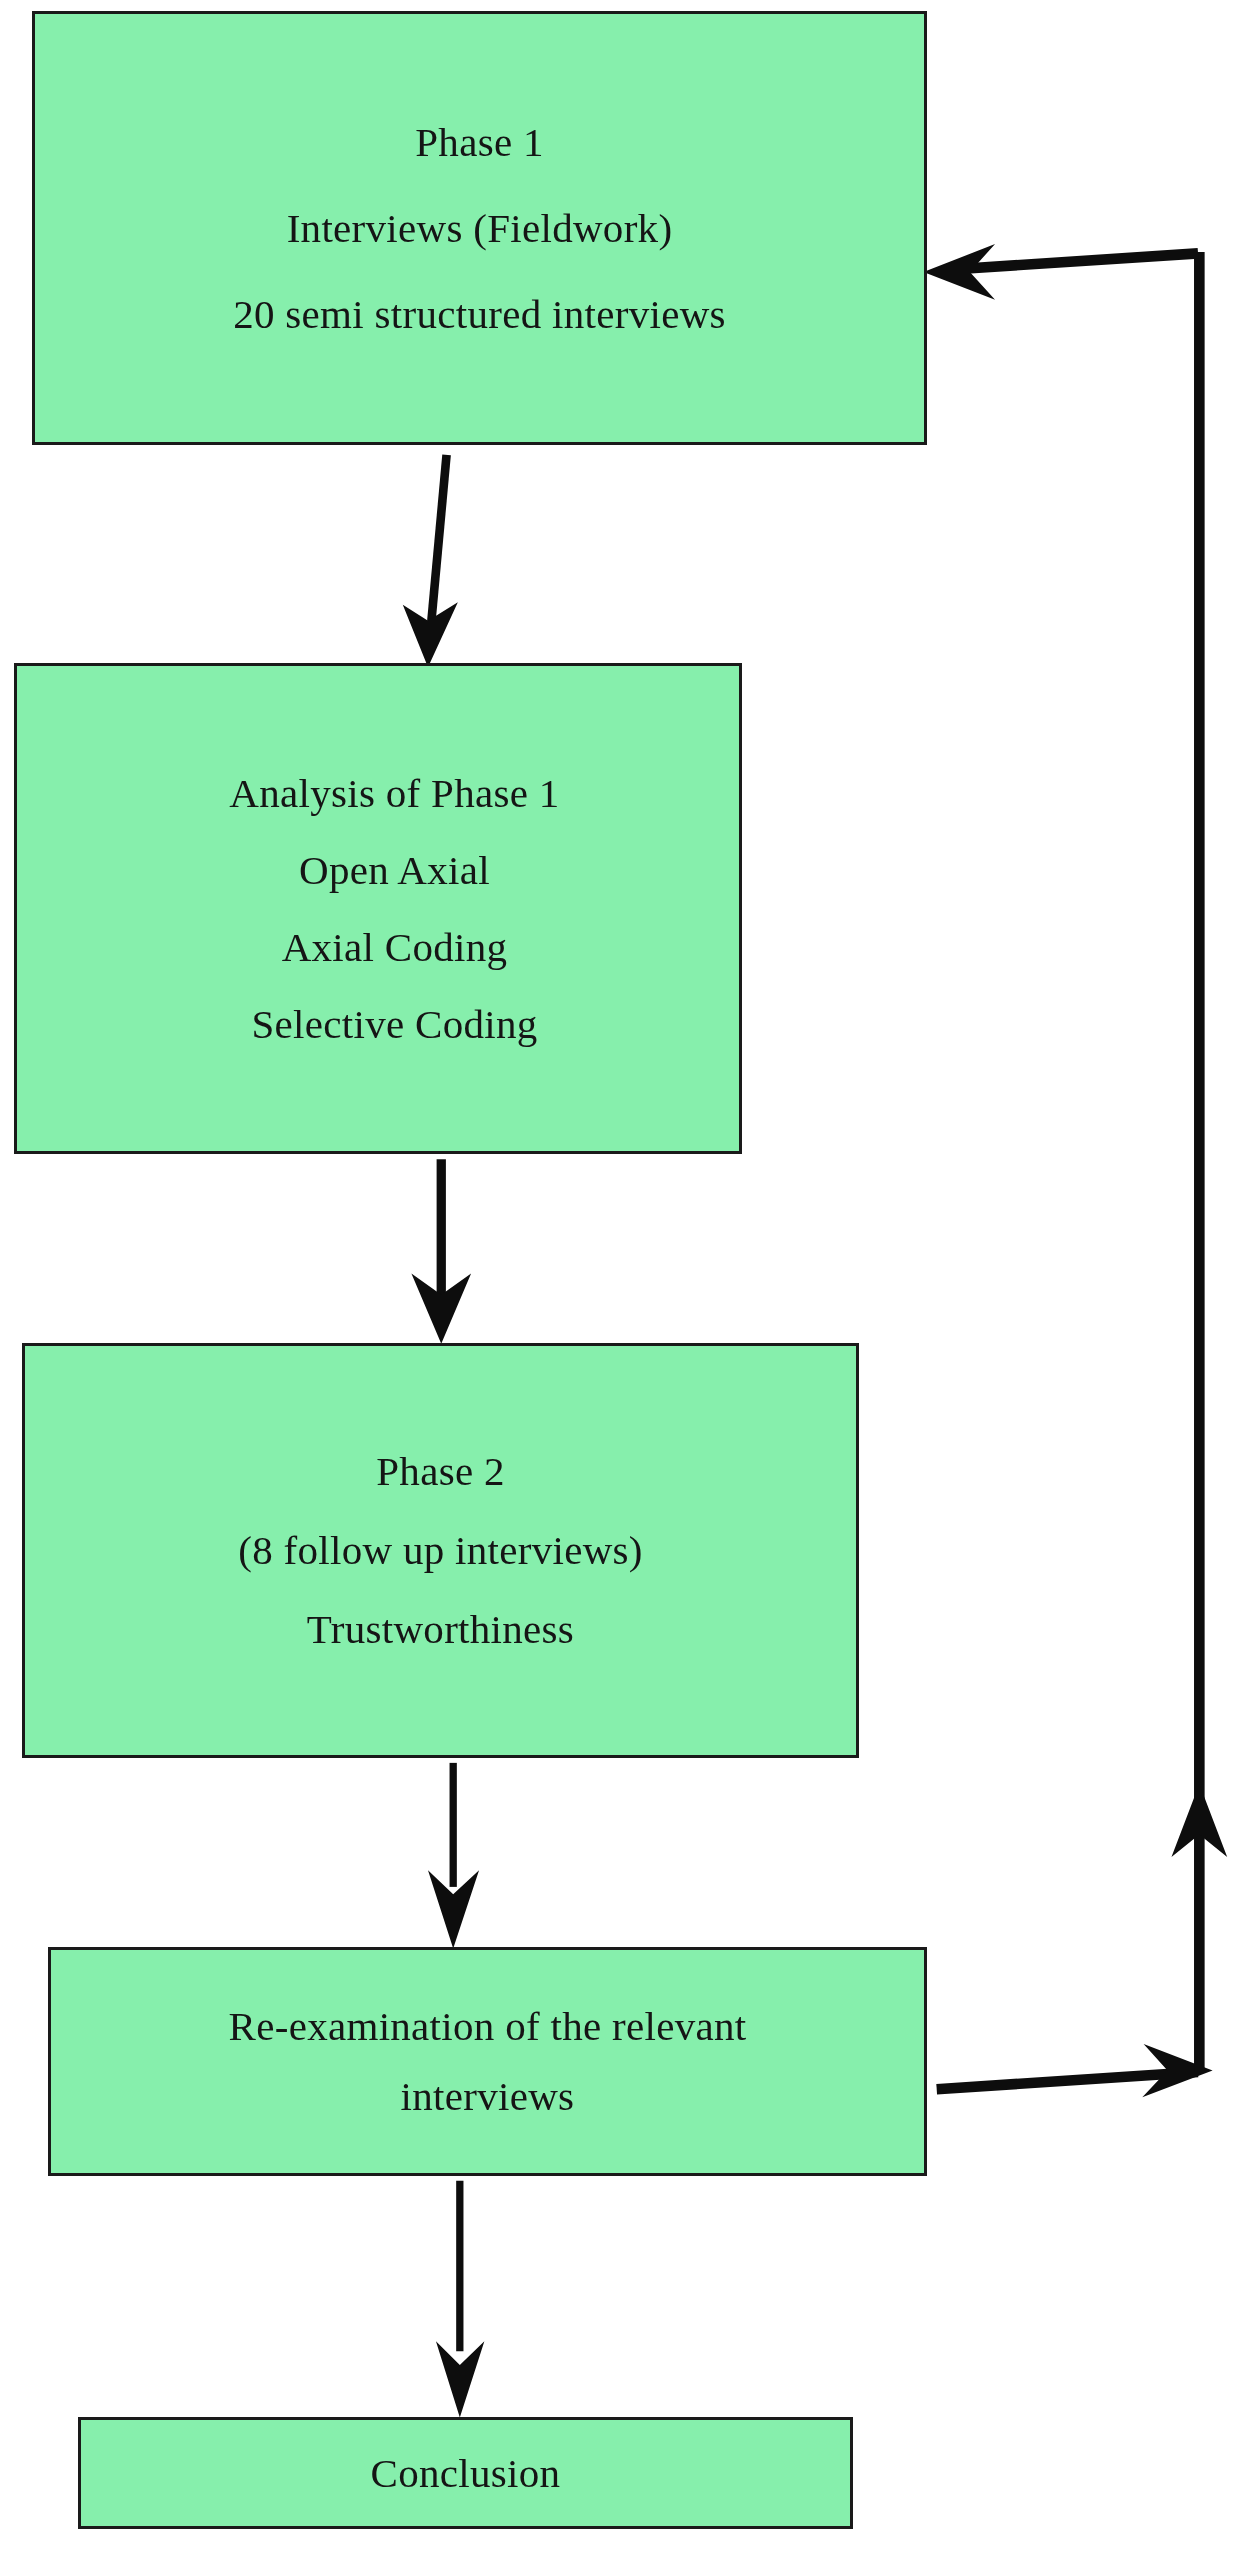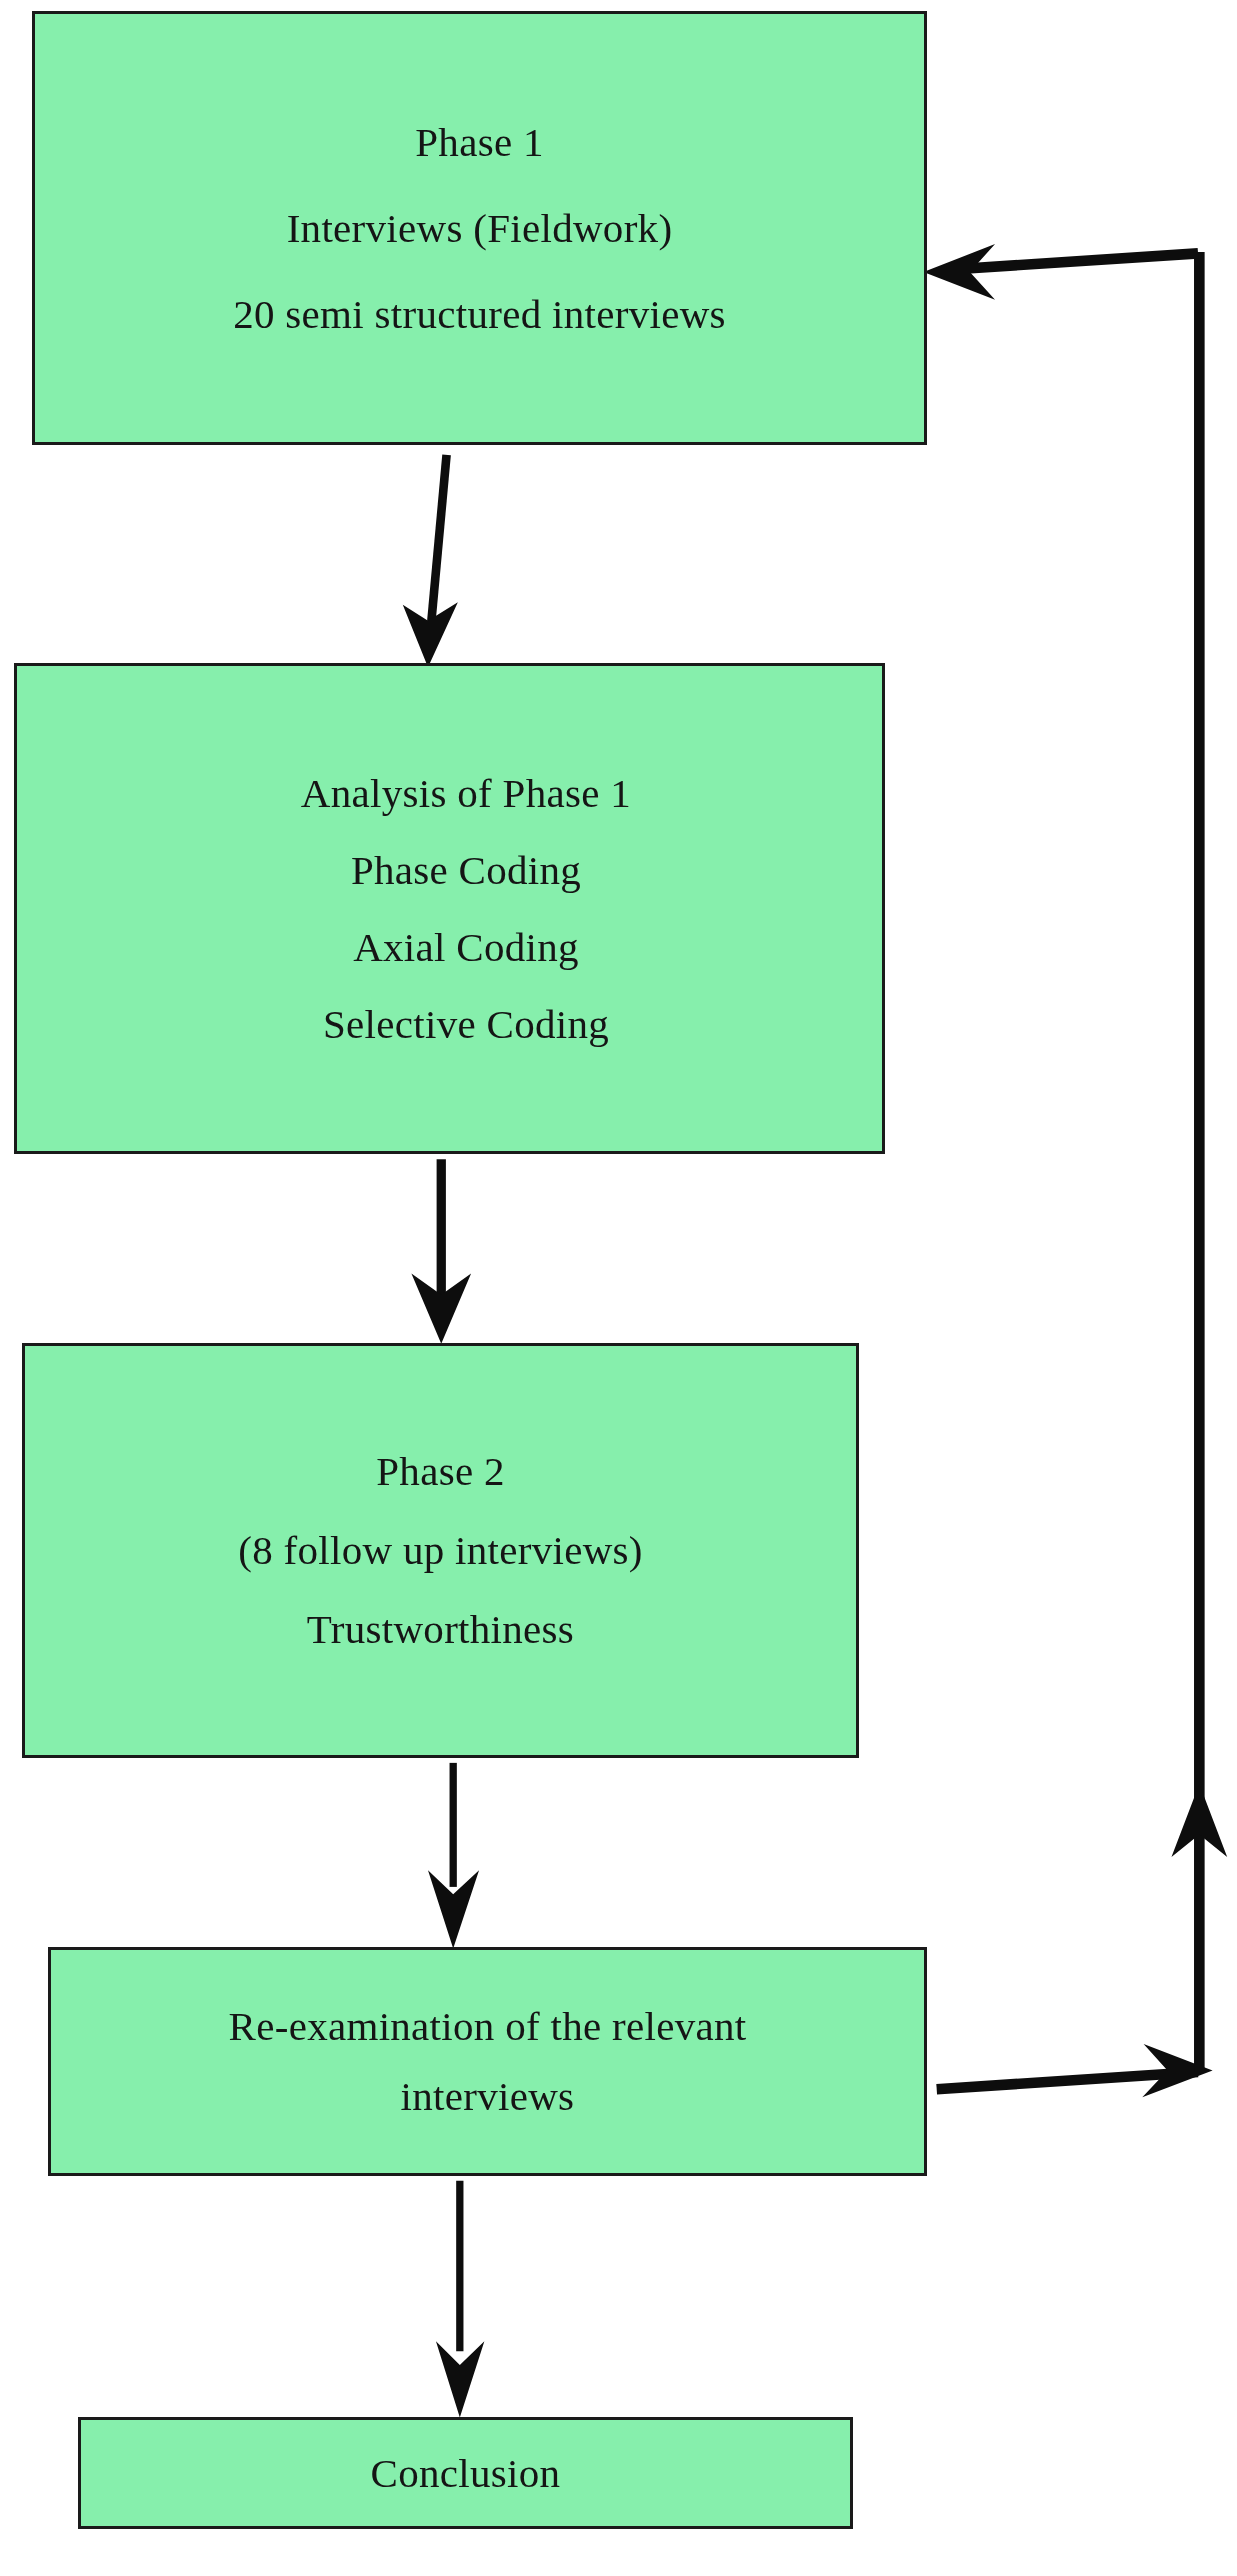--- a/index.html
+++ b/index.html
@@ -31,21 +31,21 @@
   .node .line {
     display: block;
     white-space: nowrap;
     font-size: 41px;
     line-height: 1.0;
     letter-spacing: 0.3px;
     color: #151515;
   }
   
   #node-phase1      { left: 32px;  top: 11.3px;   width: 895px; height: 434px; }
-  #node-analysis    { left: 14px;  top: 663px; width: 871px; height: 491px; padding-left: 33px; }
+  #node-analysis    { left: 14px;  top: 663px; width: 728px; height: 491px; padding-left: 33px; }
   #node-phase2      { left: 22px;  top: 1343px; width: 837px; height: 415px; }
   #node-reexam      { left: 48px;  top: 1947px; width: 879px; height: 229px; }
   #node-conclusion  { left: 78px; top: 2417px; width: 775px; height: 112px; }
 
   #node-phase1 .line    { margin: 22.5px 0; }
   #node-analysis .line  { margin: 18px 0; }
   #node-phase2 .line    { margin: 19px 0; }
   #node-reexam .line    { margin: 14.6px 0; }
   #node-conclusion .line{ margin: 0; }
 
@@ -107,21 +107,21 @@
   </svg>
 
   <div class="node" id="node-phase1">
     <span class="line">Phase 1</span>
     <span class="line">Interviews (Fieldwork)</span>
     <span class="line">20 semi structured interviews</span>
   </div>
 
   <div class="node" id="node-analysis">
     <span class="line">Analysis of Phase 1</span>
-    <span class="line">Phase Coding</span>
+    <span class="line">Open Axial</span>
     <span class="line">Axial Coding</span>
     <span class="line">Selective Coding</span>
   </div>
 
   <div class="node" id="node-phase2">
     <span class="line">Phase 2</span>
     <span class="line">(8 follow up interviews)</span>
     <span class="line">Trustworthiness</span>
   </div>
 

